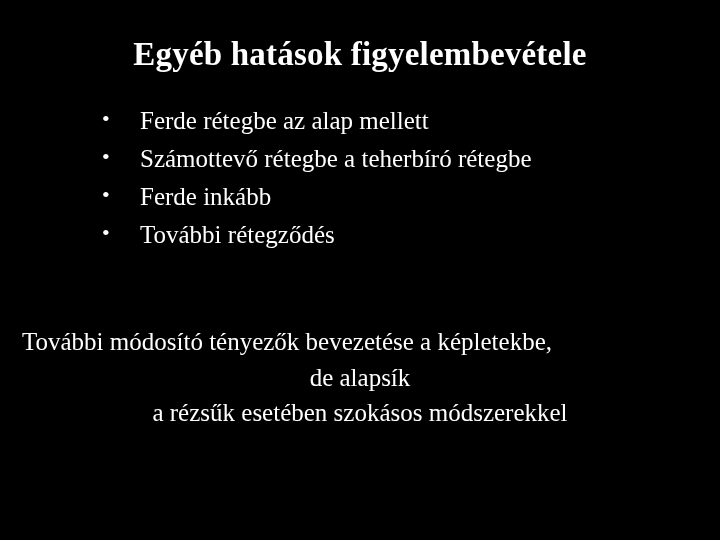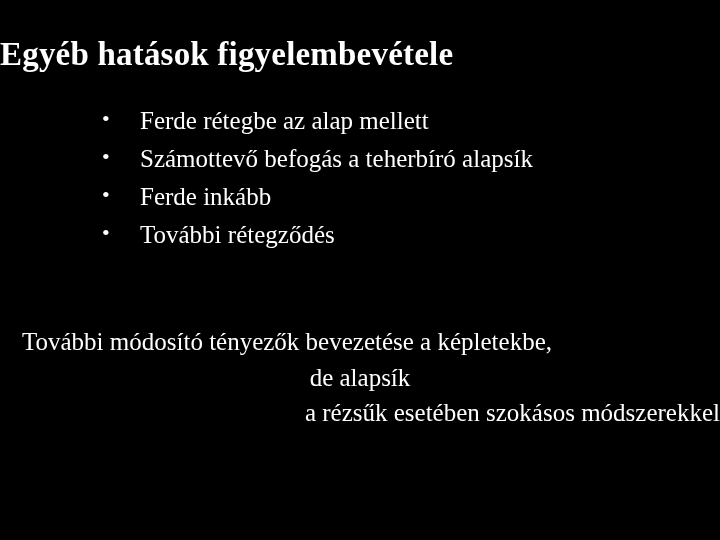--- a/index.html
+++ b/index.html
@@ -18,20 +18,21 @@
     position: relative;
     width: 720px;
     height: 540px;
     box-sizing: border-box;
   }
   .slide-title {
     position: absolute;
     top: 36px;
     left: 0;
     width: 720px;
+    text-align: center;
     font-size: 33px;
     font-weight: bold;
     letter-spacing: 0.2px;
     line-height: 1.1;
   }
   .bullet-list {
     position: absolute;
     top: 104px;
     left: 92px;
     width: 580px;
@@ -66,38 +67,38 @@
     white-space: nowrap;
   }
   .align-left {
     text-align: left;
     padding-left: 22px;
   }
   .align-center {
     text-align: center;
   }
   .align-right {
-    text-align: right;
+    text-align: center;
   }
 </style>
 </head>
 <body>
 
 <div class="slide">
 
   <div class="slide-title">Egyéb hatások figyelembevétele</div>
 
   <ul class="bullet-list">
     <li>
       <span class="bullet-mark">•</span>
       <span>Ferde rétegbe az alap mellett</span>
     </li>
     <li>
       <span class="bullet-mark">•</span>
-      <span>Számottevő befogás a teherbíró alapsík</span>
+      <span>Számottevő rétegbe a teherbíró rétegbe</span>
     </li>
     <li>
       <span class="bullet-mark">•</span>
       <span>Ferde inkább</span>
     </li>
     <li>
       <span class="bullet-mark">•</span>
       <span>További rétegződés</span>
     </li>
   </ul>

